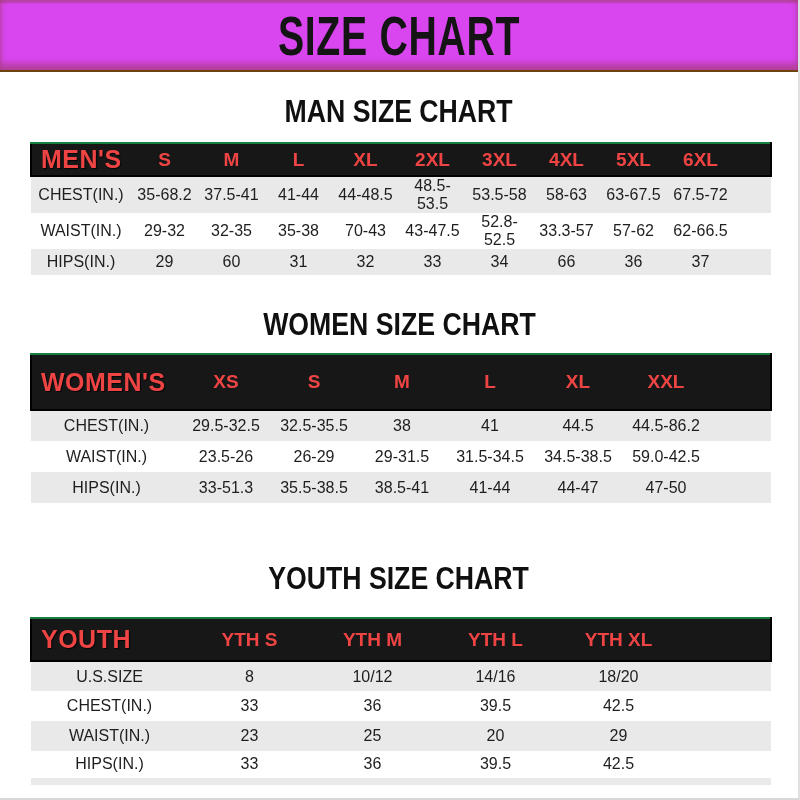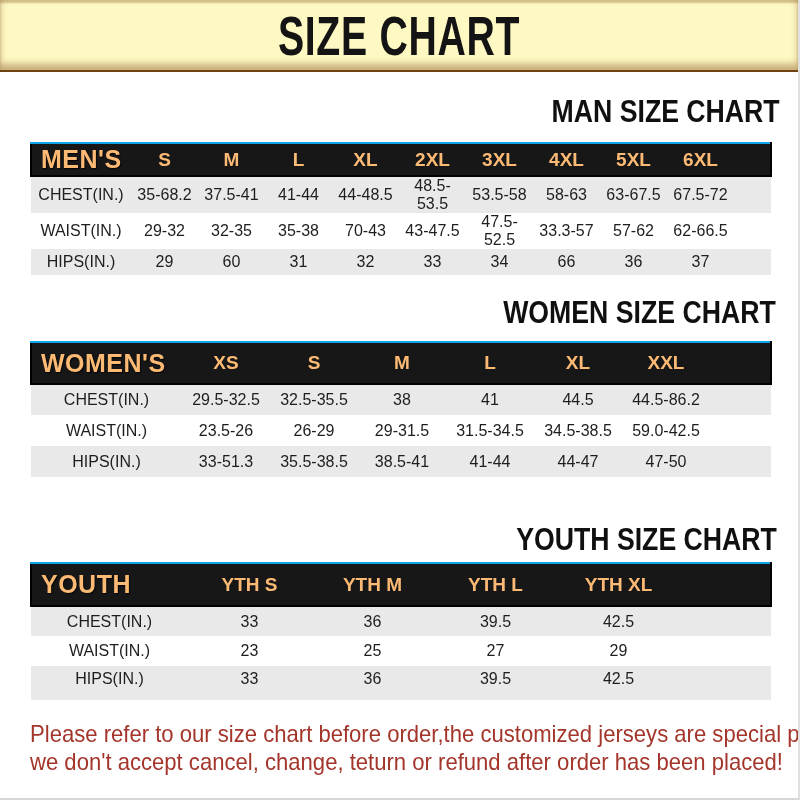--- a/index.html
+++ b/index.html
@@ -4,64 +4,64 @@
 <style>
   html,body { margin:0; padding:0; }
   body {
     width:800px; height:800px; background:#ffffff; overflow:hidden;
     font-family:"Liberation Sans", sans-serif;
     border-right:2px solid #e0e0e0; border-bottom:2px solid #d8d8d8;
     box-sizing:border-box;
   }
   
   .banner {
-    height:70px; background:#fef9c3;
+    height:70px; background:#d946ef;
     display:flex; align-items:center; justify-content:center;
     box-shadow: inset 0 3px 2px rgba(110,55,0,.30), inset 0 -6px 7px rgba(110,50,0,.38);
     border-bottom:2px solid #6e4312;
   }
   .banner-title {
     font-size:56px; font-weight:800; color:#141414; margin:0;
     transform:scaleX(.70); letter-spacing:1px; white-space:nowrap;
     font-family:"Liberation Sans", sans-serif;
   }
   
-  .heading-wrap { text-align:right;text-decoration:underline; }
+  .heading-wrap { text-align:center;text-decoration:underline; }
   .section-heading {
     display:inline-block; font-size:31px; font-weight:800; color:#101010;
     transform:scaleX(.86); white-space:nowrap; letter-spacing:0px;
   }
   .hw-men   { margin-top:22px; }
-  .hw-women { margin-top:20px; }
-  .hw-youth { margin-top:45px; }
+  .hw-women { margin-top:32px; }
+  .hw-youth { margin-top:58px; }
   
   table.size-table {
     width:740px; margin-left:30px; border-collapse:collapse; table-layout:fixed;
   }
   .t-men   { margin-top:12px; }
   .t-women { margin-top:10px; }
-  .t-youth { margin-top:4px; border-bottom:7px solid #E9E9E9; }
+  .t-youth { margin-top:20px; border-bottom:7px solid #E9E9E9; }
   .size-table thead th {
-    background:#171717; color:#fdba74;
-    border-top:2px solid #0ea5e9; border-bottom:2px solid #000;
+    background:#171717; color:#ef4444;
+    border-top:2px solid #15803d; border-bottom:2px solid #000;
   }
   .size-table thead th:first-child { border-left:2px solid #000; }
   .size-table thead th:last-child  { border-right:2px solid #000; }
   .size-table thead th.corner {
     text-align:left; padding-left:9px; font-size:25px; font-weight:800; letter-spacing:.5px;
     text-shadow:1px 1px 1px rgba(0,0,0,.8);
   }
   .size-table thead th.size-col { font-size:19px; font-weight:600; text-align:center; }
   .size-table tbody td {
     font-size:16px; color:#1e1e1e; text-align:center; font-weight:400; padding:0;
   }
   .size-table tbody tr:nth-child(odd)  { background:#E9E9E9; }
   .size-table tbody tr:nth-child(even) { background:#ffffff; }
   .t-men   thead tr { height:31px; }  .t-men   tbody tr { height:26px; }
-  .t-women thead tr { height:42px; }  .t-women tbody tr { height:31px; }
+  .t-women thead tr { height:56px; }  .t-women tbody tr { height:31px; }
   .t-youth thead tr { height:43px; }  .t-youth tbody tr { height:30px; }
   
   .footer-note { margin:20px 0 0 30px; color:#A4352B; }
   .footer-line {
     font-size:24px; line-height:28px; font-weight:400; white-space:nowrap;
     transform:scaleX(.92); transform-origin:left center;
   }
 </style>
 </head>
 <body>
@@ -116,21 +116,21 @@
         <td>67.5-72</td>
         <td></td>
       </tr>
       <tr>
         <td>WAIST(IN.)</td>
         <td>29-32</td>
         <td>32-35</td>
         <td>35-38</td>
         <td>70-43</td>
         <td>43-47.5</td>
-        <td>47.5-52.5</td>
+        <td>52.8-52.5</td>
         <td>33.3-57</td>
         <td>57-62</td>
         <td>62-66.5</td>
         <td></td>
       </tr>
       <tr>
         <td>HIPS(IN.)</td>
         <td>29</td>
         <td>60</td>
         <td>31</td>
@@ -222,32 +222,40 @@
         <th class="corner">YOUTH</th>
         <th class="size-col">YTH S</th>
         <th class="size-col">YTH M</th>
         <th class="size-col">YTH L</th>
         <th class="size-col">YTH XL</th>
         <th></th>
       </tr>
     </thead>
     <tbody>
       <tr>
+        <td>U.S.SIZE</td>
+        <td>8</td>
+        <td>10/12</td>
+        <td>14/16</td>
+        <td>18/20</td>
+        <td></td>
+      </tr>
+      <tr>
         <td>CHEST(IN.)</td>
         <td>33</td>
         <td>36</td>
         <td>39.5</td>
         <td>42.5</td>
         <td></td>
       </tr>
       <tr>
         <td>WAIST(IN.)</td>
         <td>23</td>
         <td>25</td>
-        <td>27</td>
+        <td>20</td>
         <td>29</td>
         <td></td>
       </tr>
       <tr>
         <td>HIPS(IN.)</td>
         <td>33</td>
         <td>36</td>
         <td>39.5</td>
         <td>42.5</td>
         <td></td>

